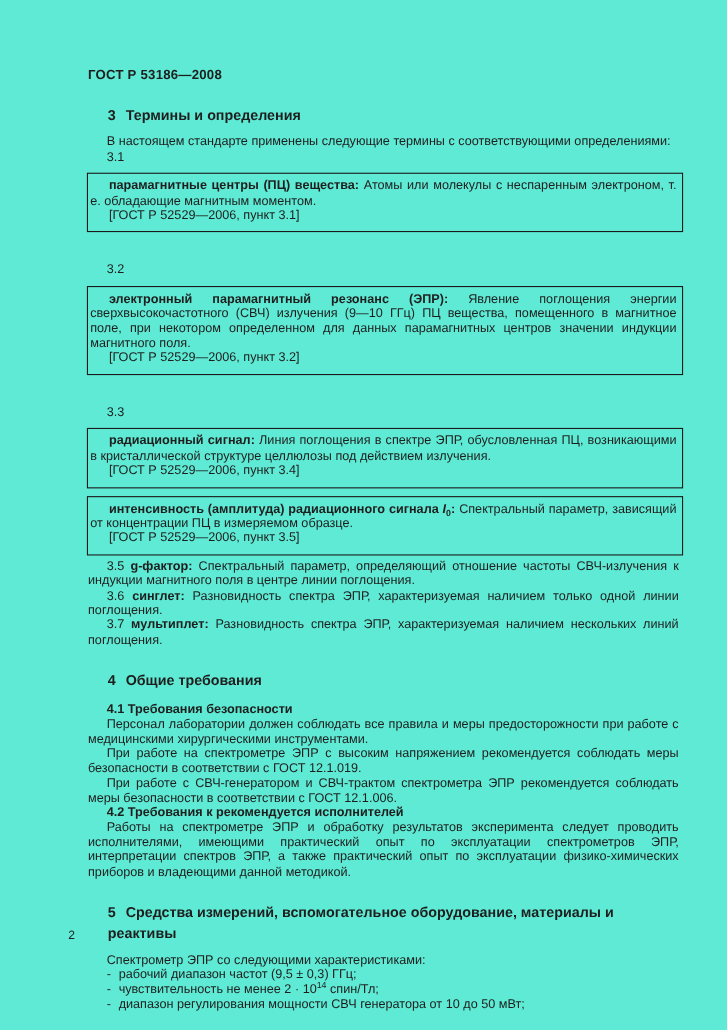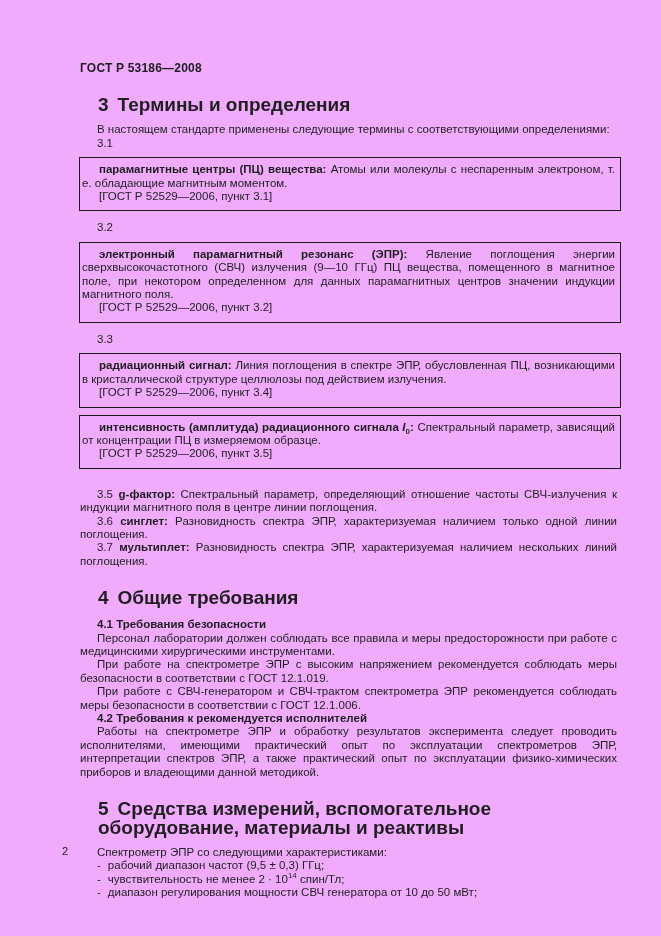--- a/index.html
+++ b/index.html
@@ -1,69 +1,69 @@
 <!DOCTYPE html>
 <html lang="ru"><head>
 <meta charset="utf-8">
 <style>
   html,body{margin:0;padding:0;background:#ffffff;}
   .page{
     position:relative;
     width:661px;height:936px;
     box-sizing:border-box;
-    background:#f0abfc;
+    background:#5eead4;
     color:#1e1e1e;
     font-family:"Liberation Sans", sans-serif;
     font-size:11.5px;
     line-height:13.4px;
     padding:62px 44px 0 80px;
     overflow:hidden;
   }
   .doc-header{
     font-weight:bold;
     font-size:12px;
     letter-spacing:.2px;
   }
   .h{
     font-weight:bold;
-    font-size:19px;
+    font-size:13px;
     line-height:19px;
     padding-left:18px;
     margin:20px 16px 0 0;
   }
   .h .hnum{margin-right:9px;}
   .p{
     margin:0;
     text-indent:17px;
     text-align:justify;
   }
   .intro{margin-top:9px;}
   .cnum{
     text-indent:17px;
-    margin-top:10px;
+    margin-top:28px;
   }
   .cnum.first{margin-top:0;}
   .defbox{
     border:1.5px solid #1a1a1a;
     margin:7px -4px 0 -1px;
     padding:5px 5px 7px 2px;
   }
   .boxp{
     margin:0;
     text-indent:17px;
     text-align:justify;
   }
   .src{
     text-indent:17px;
   }
   .sym i{font-style:italic;}
   sub{font-size:8px;line-height:0;}
   sup{font-size:8px;line-height:0;}
   .np{margin-top:0;}
-  .np.firstnp{margin-top:19px;}
+  .np.firstnp{margin-top:4px;}
   .subh{
     margin:0;
     font-weight:bold;
     text-indent:17px;
   }
   .subh.gap{margin-top:11px;}
   .li{
     padding-left:17px;
   }
   .li .dash{margin-right:7px;}

